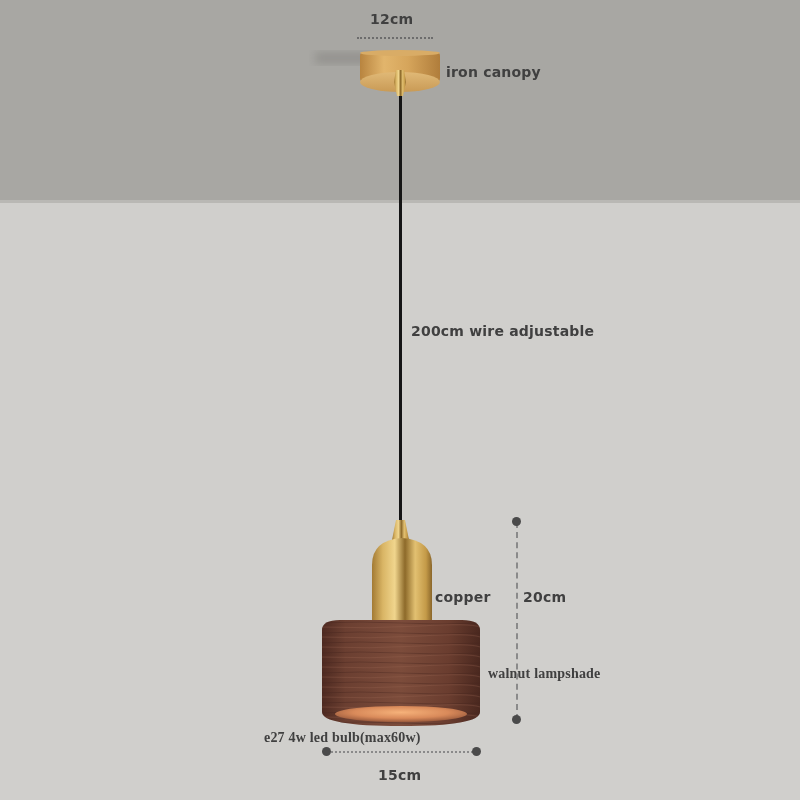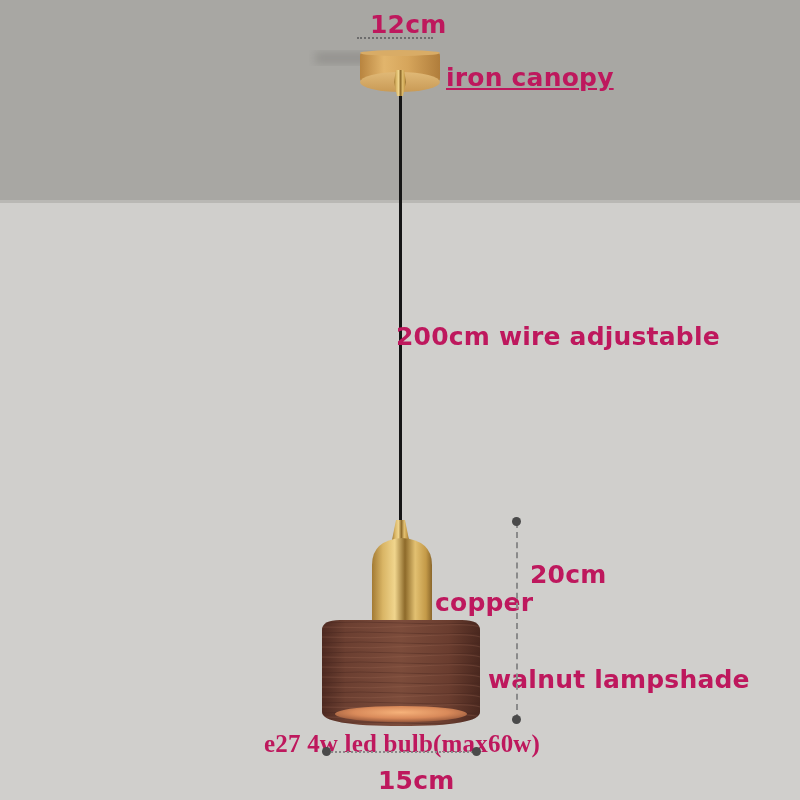--- a/index.html
+++ b/index.html
@@ -21,22 +21,22 @@
       background: #a8a7a3;
     }
     .ceiling-edge {
       position: absolute;
       left: 0; top: 200px;
       width: 800px; height: 3px;
       background: #b9b8b4;
     }
     .label {
       position: absolute;
-      color: #be185d;
-      font-size: 25px;
+      color: #404040;
+      font-size: 14px;
       font-weight: 600;
       letter-spacing: 0.2px;
       white-space: nowrap;
       line-height: 1;
     }
     .dim-line-h {
       position: absolute;
       height: 0;
       border-top: 2px dotted #6c6c6c;
     }
@@ -121,25 +121,25 @@
   <g>
     <path d="M322 630 Q322 620 340 620 L462 620 Q480 620 480 630 L480 712 Q480 726 401 726 Q322 726 322 712 Z" fill="url(#walnut)"></path>
     <path d="M322 630 Q322 620 340 620 L462 620 Q480 620 480 630 L480 712 Q480 726 401 726 Q322 726 322 712 Z" fill="url(#grain)"></path>
     <ellipse cx="401" cy="714" rx="66" ry="8" fill="url(#glow)"></ellipse>
   </g>
 </svg>
 
 <div class="label" style="left:370px; top:12px;">12cm</div>
 <div class="dim-line-h" style="left:357px; top:37px; width:76px;"></div>
 
-<div class="label" style="left:446px; top:65px;text-decoration:underline;">iron canopy</div>
-<div class="label" style="left:396px; top:324px;">200cm wire adjustable</div>
+<div class="label" style="left:446px; top:65px;">iron canopy</div>
+<div class="label" style="left:411px; top:324px;">200cm wire adjustable</div>
 <div class="label" style="left:435px; top:552px;margin-top:38px;">copper</div>
-<div class="label" style="left:523px; top:562px;margin-left:7px;">20cm</div>
-<div class="label" style="left:488px; top:667px;">walnut lampshade</div>
+<div class="label" style="left:523px; top:590px;">20cm</div>
+<div class="label" style="left:488px; top:667px;font-family:Liberation Serif, serif;">walnut lampshade</div>
 <div class="label" style="left:264px; top:731px;font-family:Liberation Serif, serif;">e27 4w led bulb(max60w)</div>
 <div class="label" style="left:378px; top:768px;">15cm</div>
 
 <div class="dim-line-v" style="left:516px; top:522px; height:198px;"></div>
 <div class="dot" style="left:512px; top:517px;"></div>
 <div class="dot" style="left:512px; top:715px;"></div>
 
 <div class="dim-line-h" style="left:327px; top:751px; width:150px; border-top-color:#8a8a8a;"></div>
 <div class="dot" style="left:322px; top:747px;"></div>
 <div class="dot" style="left:472px; top:747px;"></div>

